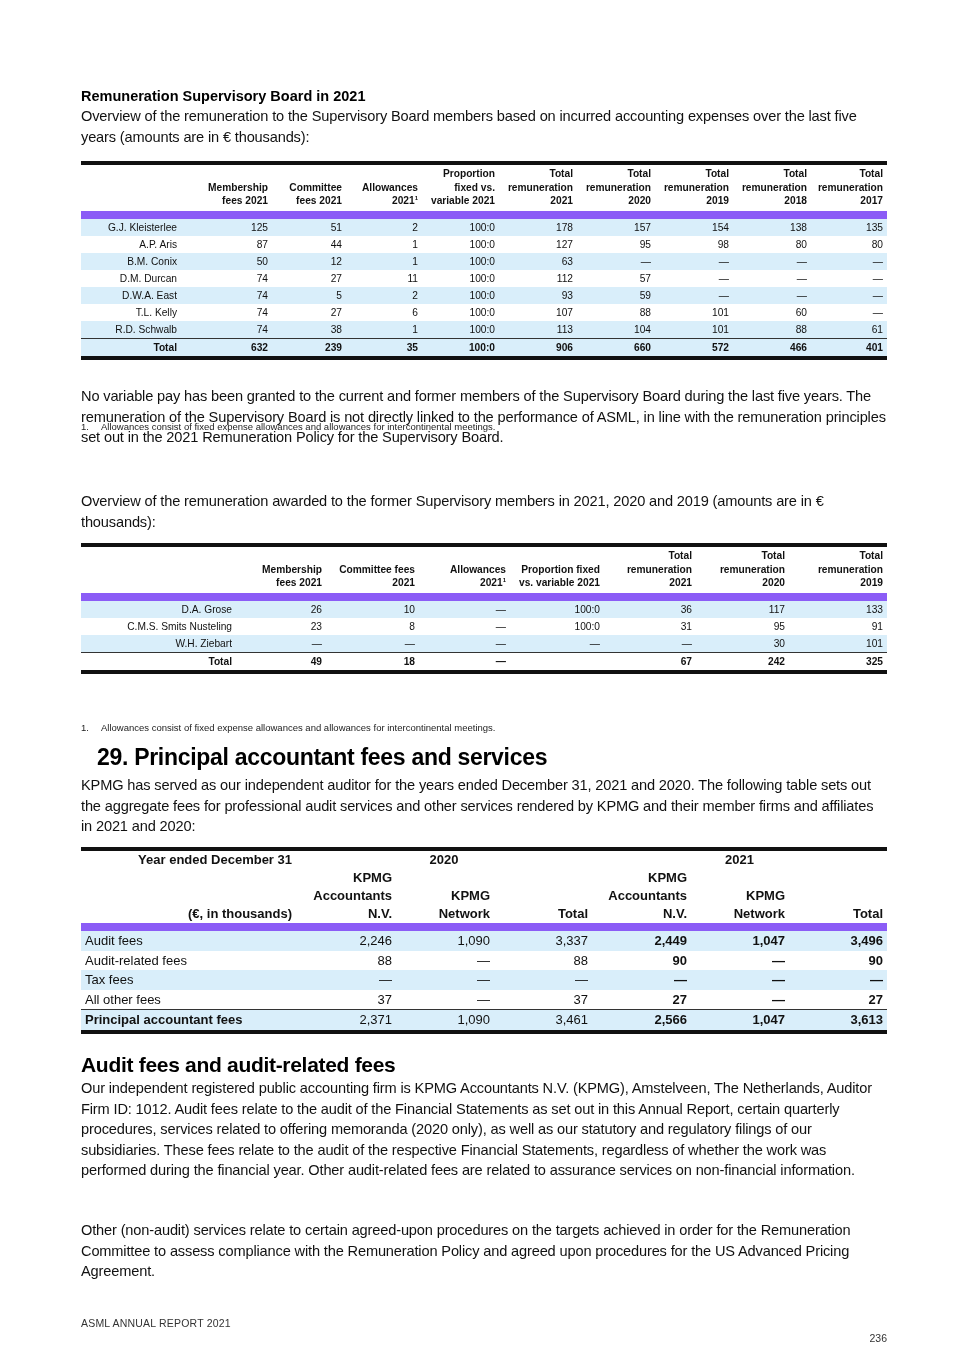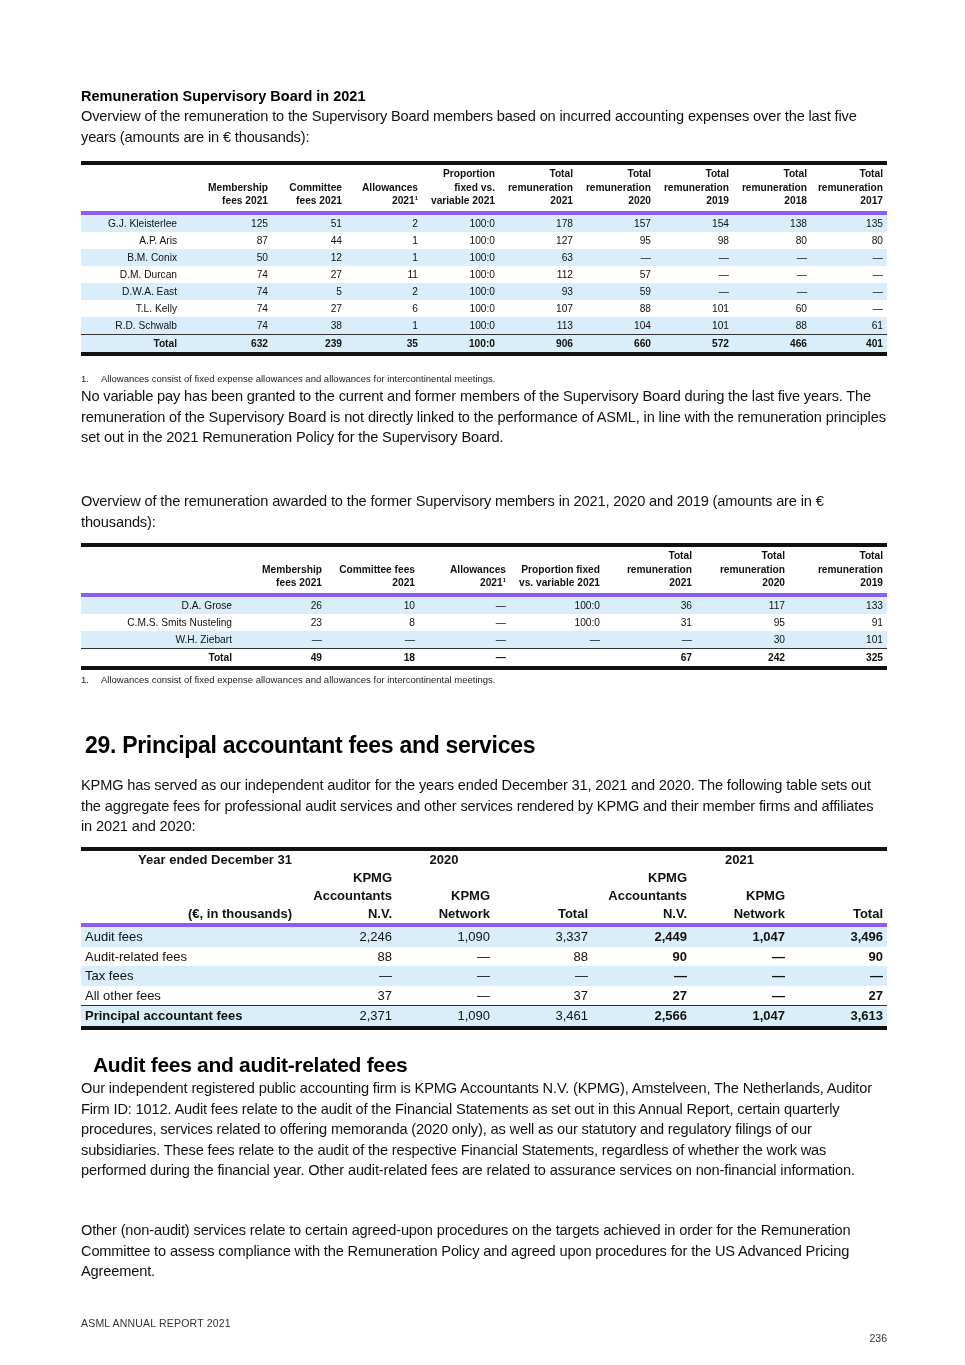--- a/index.html
+++ b/index.html
@@ -1,45 +1,45 @@
 <!DOCTYPE html>
 <html><head>
 <meta charset="utf-8">
 <style>
   html, body { margin: 0; padding: 0; background: #ffffff; }
   body { width: 965px; height: 1365px; position: relative; overflow: hidden;
          font-family: "Liberation Sans", sans-serif; color: #111; }
   .page { position: absolute; left: 81px; top: 0; width: 806px; }
   .sec-title { position: absolute; left: 0; font-weight: bold; font-size: 14.5px; color: #000; }
   .para { position: absolute; left: 0; width: 806px; font-size: 14.6px; line-height: 20.5px; color: #111; letter-spacing: -0.15px; }
-  h2.big { position: absolute; left: 0; margin: 4px; font-weight: bold; font-size: 23px; color: #000; letter-spacing: -0.3px; }
-  h3.mid { position: absolute; left: 12px; margin: 0; font-weight: bold; font-size: 21px; color: #000; letter-spacing: -0.3px; }
+  h2.big { position: absolute; left: 0; margin: 16px; font-weight: bold; font-size: 23px; color: #000; letter-spacing: -0.3px; }
+  h3.mid { position: absolute; left: 0; margin: 0; font-weight: bold; font-size: 21px; color: #000; letter-spacing: -0.3px; }
 
   table { border-collapse: collapse; position: absolute; left: 0; width: 806px; }
   .t-small { font-size: 10.2px; }
   .t-small th { font-weight: bold; text-align: right; vertical-align: bottom; line-height: 13.5px; padding: 2px 4px 3px 4px; }
   .t-small td { text-align: right; padding: 0 4px; height: 17px; line-height: 17px; }
   .t-small td:first-child, .t-small th:first-child { text-align: right; }
   thead tr.top th { border-top: 4px solid #111; }
-  thead tr.last th { border-bottom: 4px solid #8b5cf6; }
+  thead tr.last th { border-bottom: 8px solid #8b5cf6; }
   tr.shade td { background: #d9eefa; }
   tr.total td { font-weight: bold; border-top: 1px solid #333; border-bottom: 4px solid #111; background: #d9eefa; }
   tr.total.noshade td { background: #ffffff; }
 
   .t-fees { font-size: 13px; }
   .t-fees th { font-weight: bold; text-align: right; vertical-align: bottom; line-height: 18px; padding: 0 4px; }
   .t-fees th:first-child { text-align: right; margin-left: 48px; }
   .t-fees td { text-align: right; padding: 0 4px; height: 19.5px; line-height: 19.5px; }
   .t-fees td:first-child { text-align: left; }
   .t-fees td.b { font-weight: bold; }
   .t-fees tr.total td { font-weight: bold; }
   .t-fees tr.total td.nb { font-weight: normal; }
   .t-fees th.center { text-align: center; }
 
-  .footnote { position: absolute; left: 0; font-size: 9.5px; color: #222; }
+  .footnote { position: absolute; left: 0; font-size: 9.5px; color: #222; margin-top: 48px; }
   .footnote .num { display: inline-block; width: 20px; }
   .footer-left { position: absolute; left: 0; top: 1317px; font-size: 10.5px; color: #333; letter-spacing: 0.2px; }
   .footer-right { position: absolute; right: 0; top: 1317px; font-size: 10.5px; color: #333; margin-top: 15px; }
   sup { font-size: 6px; vertical-align: super; line-height: 0; }
 </style>
 </head>
 <body>
 
 <div class="page">
 

